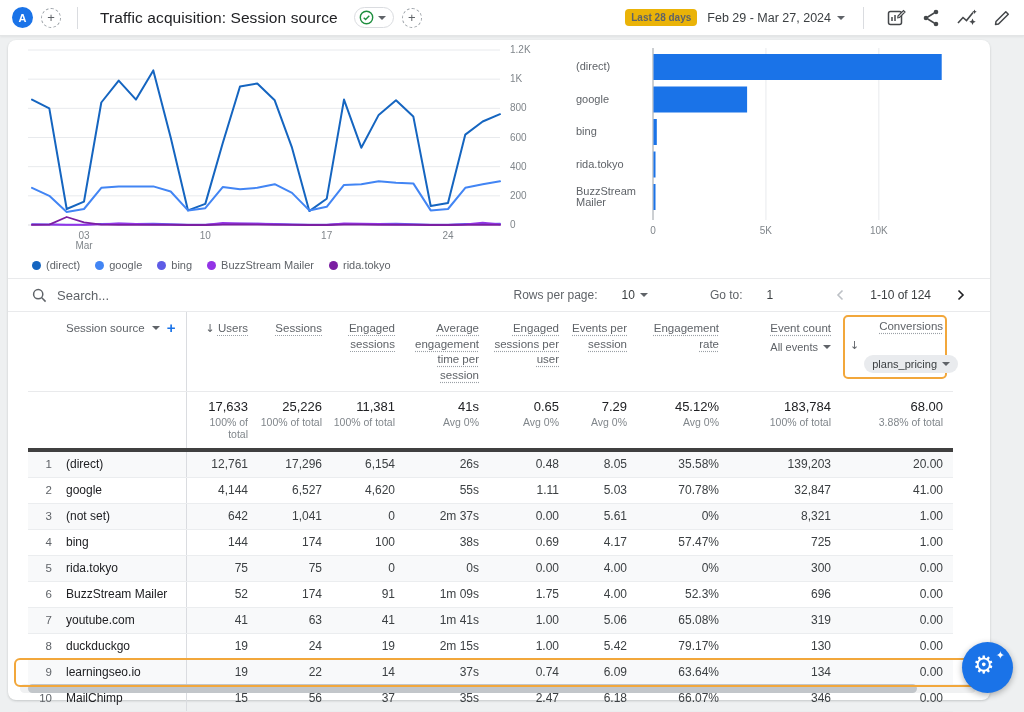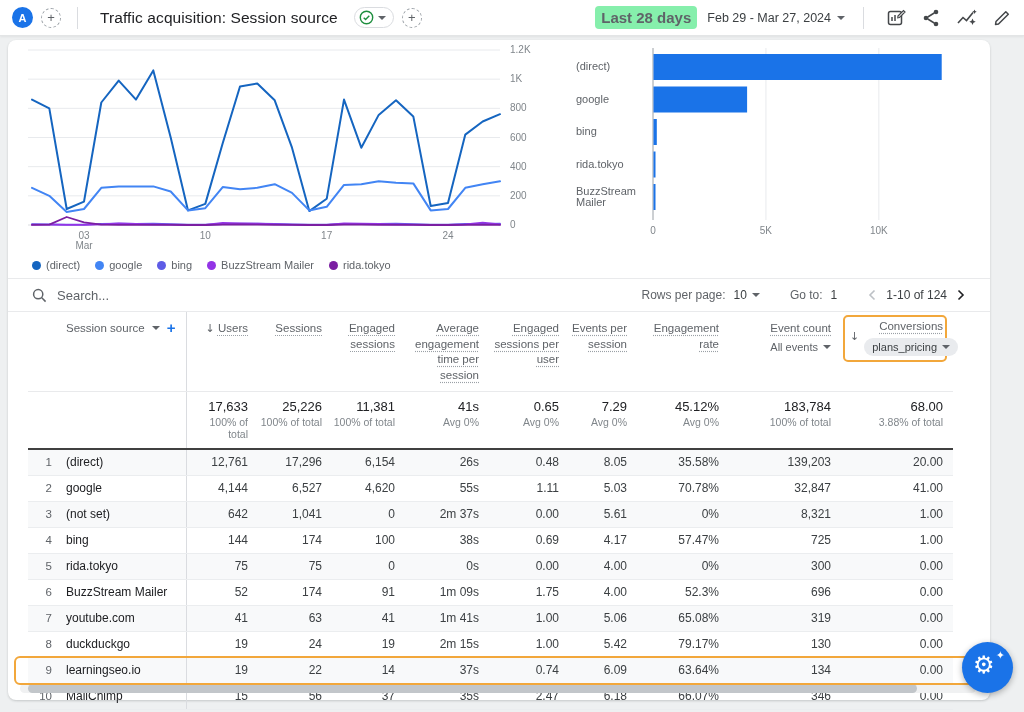--- a/index.html
+++ b/index.html
@@ -13,21 +13,21 @@
   .tb-left { display:flex; align-items:center; gap:8px; }
   .avatar { width:21px; height:21px; border-radius:50%; background:#1a73e8; color:#fff; font-size:11px;
             font-weight:700; display:flex; align-items:center; justify-content:center; cursor:pointer; }
   .dashed-plus { width:20px; height:20px; border-radius:50%; border:1px dashed #9aa0a6; color:#5f6368;
                  font-size:13px; line-height:18px; text-align:center; cursor:pointer; background:#fff; }
   .vdiv { width:1px; height:22px; background:#dadce0; margin:0 8px; }
   .report-title { font-size:15.5px; color:#202124; margin-left:6px; letter-spacing:.1px; }
   .check-pill { display:flex; align-items:center; gap:4px; margin-left:8px; padding:2px 7px 2px 4px;
                 border:1px solid #dadce0; border-radius:11px; background:#fff; cursor:pointer; height:21px; }
   .tb-right { margin-left:auto; display:flex; align-items:center; gap:10px; }
-  .days-chip { font-size:15px; font-weight:700; color:#5f6368; background:#86efac; padding:3px 6px; border-radius:4px; }
+  .days-chip { font-size:10px; font-weight:700; color:#5f6368; background:#eab308; padding:3px 6px; border-radius:4px; }
   .date-range { font-size:12.5px; color:#3c4043; font-weight:400; display:flex; align-items:center; gap:6px; cursor:pointer; }
   .tb-icons { display:flex; align-items:center; gap:16px; margin-left:4px; }
   .tb-icons svg { display:block; cursor:pointer; }
   .caret { width:0; height:0; border-left:4px solid transparent; border-right:4px solid transparent;
            border-top:4.5px solid #5f6368; display:inline-block; }
 
   
   .card { position:absolute; left:8px; top:40px; width:982px; height:660px; background:#fff;
           border-radius:8px; box-shadow:0 1px 2px rgba(60,64,67,.15), 0 1px 3px rgba(60,64,67,.08); }
   .charts-row { display:flex; height:212px; padding-top:2px; }
@@ -35,44 +35,44 @@
   .legend-item { display:flex; align-items:center; gap:5px; font-size:11px; color:#5f6368; }
   .legend-dot { width:9px; height:9px; border-radius:50%; }
 
   
   .toolbar { height:34px; border-top:1px solid #e9eaec; border-bottom:1px solid #e9eaec;
              display:flex; align-items:center; padding:0 24px; }
   .search-box { display:flex; align-items:flex-start; gap:10px; flex:1; }
   .search-box input { border:none; outline:none; font-size:13px; color:#3c4043; width:220px;
                       font-family:"Liberation Sans","DejaVu Sans",sans-serif; }
   .search-box input::placeholder { color:#5f6368; }
-  .pager { display:flex; align-items:center; gap:8px; font-size:12px; color:#5f6368; }
+  .pager { display:flex; align-items:center; gap:24px; font-size:12px; color:#5f6368; }
   .pager .val { color:#3c4043; display:flex; align-items:center; gap:5px; cursor:pointer; }
   .pager .gap { width:14px; }
   .chev { cursor:pointer; display:flex; align-items:center; }
 
   
   .tgrid { display:grid; grid-template-columns:38px 120px 72px 74px 73px 84px 80px 68px 92px 112px 112px;
            margin-left:20px; width:925px; }
   .cell { padding-right:10px; text-align:right; }
   .thead { border-bottom:1px solid #e9eaec; }
   .thead .cell { font-size:11.5px; color:#5f6368; line-height:1.35; padding-top:9px; padding-bottom:8px; }
   .metric-label { text-decoration:underline dotted #9aa0a6; text-underline-offset:3px; cursor:pointer; }
   .dim-head { text-align:left; display:flex; align-items:flex-start; gap:7px; }
   .sort-arrow { color:#5f6368; font-family:"DejaVu Sans",sans-serif; font-size:11px; }
   .plus-blue { color:#1a73e8; font-size:15px; font-weight:700; line-height:13px; cursor:pointer; }
   .sub-filter { font-size:11px; color:#5f6368; margin-top:3px; display:inline-flex; align-items:center; gap:5px; cursor:pointer; }
   .conv-box { display:flex; align-items:center; gap:5px; border:2px solid #f2a73b; border-radius:5px;
               padding:2px 5px 4px 5px; margin:-3px -4px 0 2px; }
   .conv-inner { display:flex; flex-direction:column; align-items:center; flex:1; }
   .chip { background:#e9ebee; border-radius:11px; padding:2px 8px; font-size:11px; color:#3c4043;
-          display:inline-flex; align-items:center; gap:5px; margin-top:3px; cursor:pointer; }
+          display:inline-flex; align-items:center; gap:5px; margin-top:20px; cursor:pointer; }
   .col-users { border-left:1px solid #dadce0; }
 
-  .totals { border-bottom:2px solid #404040; }
+  .totals { border-bottom:4px solid #404040; }
   .totals .cell { padding-top:7px; padding-bottom:8px; }
   .tot-val { font-size:13px; color:#202124; font-weight:500; }
   .tot-sub { font-size:10.5px; color:#80868b; margin-top:2px; }
 
   .trow { border-bottom:1px solid #ebedef; position:relative; }
   .trow .cell { font-size:12px; color:#3c4043; line-height:24px; height:25px; }
   .trow .num { color:#5f6368; font-size:11.5px; padding-right:14px; }
   .trow .src { text-align:left; color:#202124; font-weight:500; font-size:12px; }
   .trow.odd { background:#f8f9fa; }
   .trow.highlighted::after { content:""; position:absolute; left:-14px; right:-32px; top:-2px; bottom:-2px;

